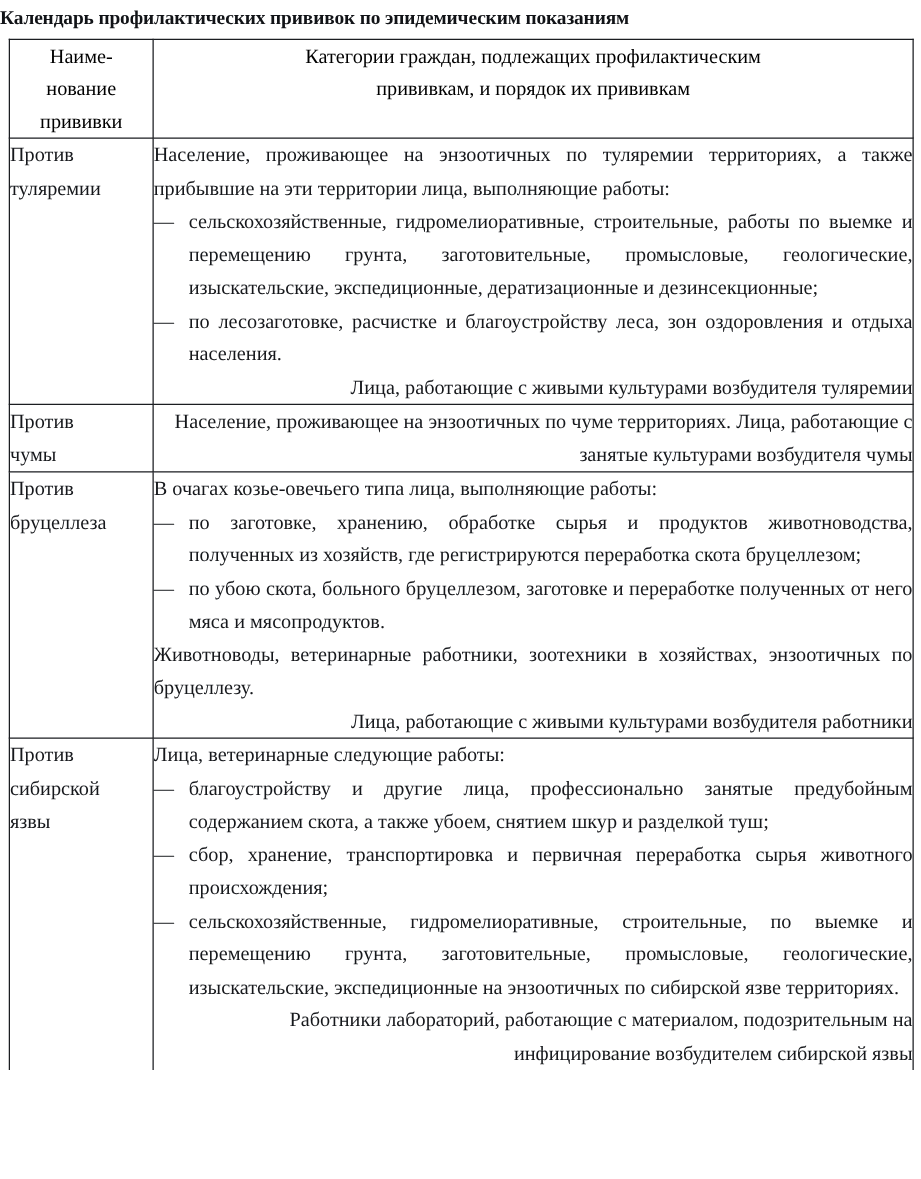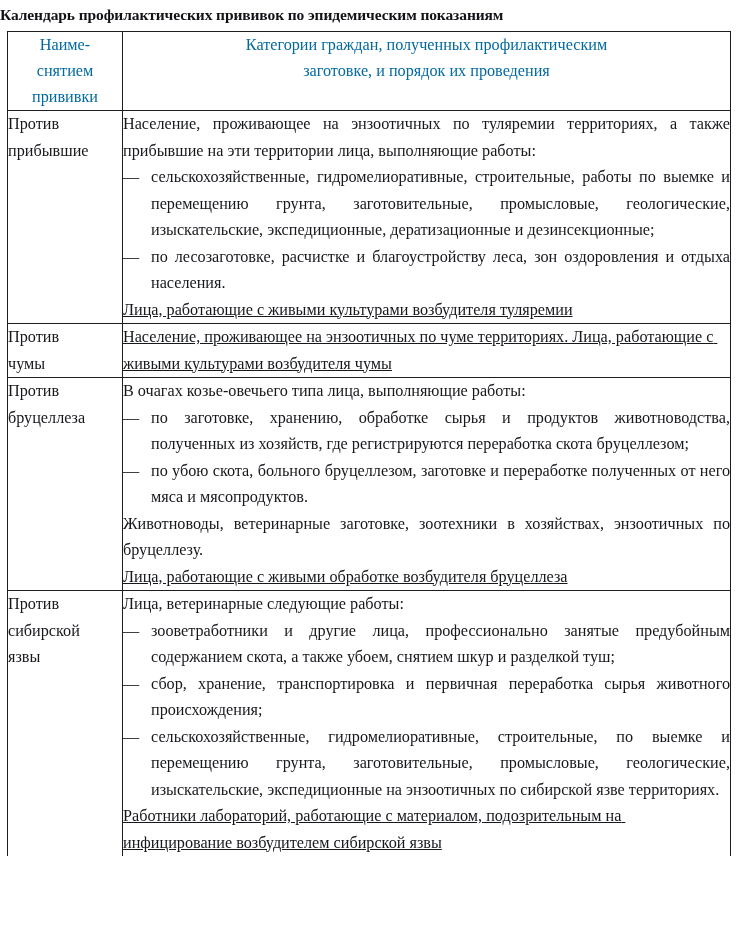--- a/index.html
+++ b/index.html
@@ -58,21 +58,21 @@
     vertical-align: top;
     background: #fff;
   }
 
   
   .hdr-name,
   .hdr-body {
     text-align: center;
     font-weight: normal;
     line-height: 26px;
-    color: #0369a1;
+    color: #000000;
   }
   .hdr-name {
     padding: 7px 6px 8px 6px;
   }
   .hdr-body {
     padding: 19px 14px 18px 14px;
   }
 
   
   .cell-name {
@@ -85,22 +85,21 @@
     line-height: 26.5px;
   }
 
   .para {
     margin: 0;
     text-align: justify;
     text-justify: inter-word;
     white-space: pre-wrap;
   }
   .para.last {
-    text-align: left;
-    text-decoration: underline;
+    text-align: right;
   }
 
   
   .dash-list {
     list-style: none;
     margin: 0;
     padding: 0;
   }
   .dash-item {
     position: relative;
@@ -133,78 +132,78 @@
 
   <table class="vaccine-table">
     <colgroup>
       <col class="c-name">
       <col class="c-body">
     </colgroup>
     <thead>
       <tr>
         <th class="hdr-name">
             <div class="hdr-line">Наиме-</div>
-            <div class="hdr-line">снятием</div>
+            <div class="hdr-line">нование</div>
             <div class="hdr-line">прививки</div>
           </th>
         <th class="hdr-body">
-            <div class="hdr-line">Категории граждан, полученных профилактическим</div>
-            <div class="hdr-line">заготовке, и порядок их проведения</div>
+            <div class="hdr-line">Категории граждан, подлежащих профилактическим</div>
+            <div class="hdr-line">прививкам, и порядок их прививкам</div>
           </th>
       </tr>
     </thead>
     <tbody>
         <tr>
           <td class="cell-name">
             <div>Против</div>
-            <div>прибывшие</div>
+            <div>туляремии</div>
           </td>
           <td class="cell-body">
             <p class="para">Население, проживающее на энзоотичных по туляремии территориях, а также прибывшие на эти территории лица, выполняющие работы:</p>
             <ul class="dash-list">
               <li class="dash-item"><span class="dash-marker">—</span><span>сельскохозяйственные, гидромелиоративные, строительные, работы по выемке и перемещению грунта, заготовительные, промысловые, геологические, изыскательские, экспедиционные, дератизационные и дезинсекционные;</span></li>
               <li class="dash-item"><span class="dash-marker">—</span><span>по лесозаготовке, расчистке и благоустройству леса, зон оздоровления и отдыха населения.</span></li>
             </ul>
             <p class="para last">Лица, работающие с живыми культурами возбудителя туляремии</p>
           </td>
         </tr>
         <tr>
           <td class="cell-name">
             <div>Против</div>
             <div>чумы</div>
           </td>
           <td class="cell-body">
-            <p class="para last">Население, проживающее на энзоотичных по чуме территориях. Лица, работающие с живыми культурами возбудителя чумы</p>
+            <p class="para last">Население, проживающее на энзоотичных по чуме территориях. Лица, работающие с занятые культурами возбудителя чумы</p>
           </td>
         </tr>
         <tr>
           <td class="cell-name">
             <div>Против</div>
             <div>бруцеллеза</div>
           </td>
           <td class="cell-body">
             <p class="para">В очагах козье-овечьего типа лица, выполняющие работы:</p>
             <ul class="dash-list">
               <li class="dash-item"><span class="dash-marker">—</span><span>по заготовке, хранению, обработке сырья и продуктов животноводства, полученных из хозяйств, где регистрируются переработка скота бруцеллезом;</span></li>
               <li class="dash-item"><span class="dash-marker">—</span><span>по убою скота, больного бруцеллезом, заготовке и переработке полученных от него мяса и мясопродуктов.</span></li>
             </ul>
-            <p class="para">Животноводы, ветеринарные заготовке, зоотехники в хозяйствах, энзоотичных по бруцеллезу.</p>
-            <p class="para last">Лица, работающие с живыми обработке возбудителя бруцеллеза</p>
+            <p class="para">Животноводы, ветеринарные работники, зоотехники в хозяйствах, энзоотичных по бруцеллезу.</p>
+            <p class="para last">Лица, работающие с живыми культурами возбудителя работники</p>
           </td>
         </tr>
         <tr class="row-clip">
           <td class="cell-name">
             <div>Против</div>
             <div>сибирской</div>
             <div>язвы</div>
           </td>
           <td class="cell-body">
             <p class="para">Лица, ветеринарные следующие работы:</p>
             <ul class="dash-list">
-              <li class="dash-item"><span class="dash-marker">—</span><span>зооветработники и другие лица, профессионально занятые предубойным содержанием скота, а также убоем, снятием шкур и разделкой туш;</span></li>
+              <li class="dash-item"><span class="dash-marker">—</span><span>благоустройству и другие лица, профессионально занятые предубойным содержанием скота, а также убоем, снятием шкур и разделкой туш;</span></li>
               <li class="dash-item"><span class="dash-marker">—</span><span>сбор, хранение, транспортировка и первичная переработка сырья животного происхождения;</span></li>
               <li class="dash-item"><span class="dash-marker">—</span><span>сельскохозяйственные, гидромелиоративные, строительные, по выемке и перемещению грунта, заготовительные, промысловые, геологические, изыскательские, экспедиционные на энзоотичных по сибирской язве территориях.</span></li>
             </ul>
             <p class="para last">Работники лабораторий, работающие с материалом, подозрительным на инфицирование возбудителем сибирской язвы</p>
           </td>
         </tr>
       </tbody>
   </table>
 
 </div>

